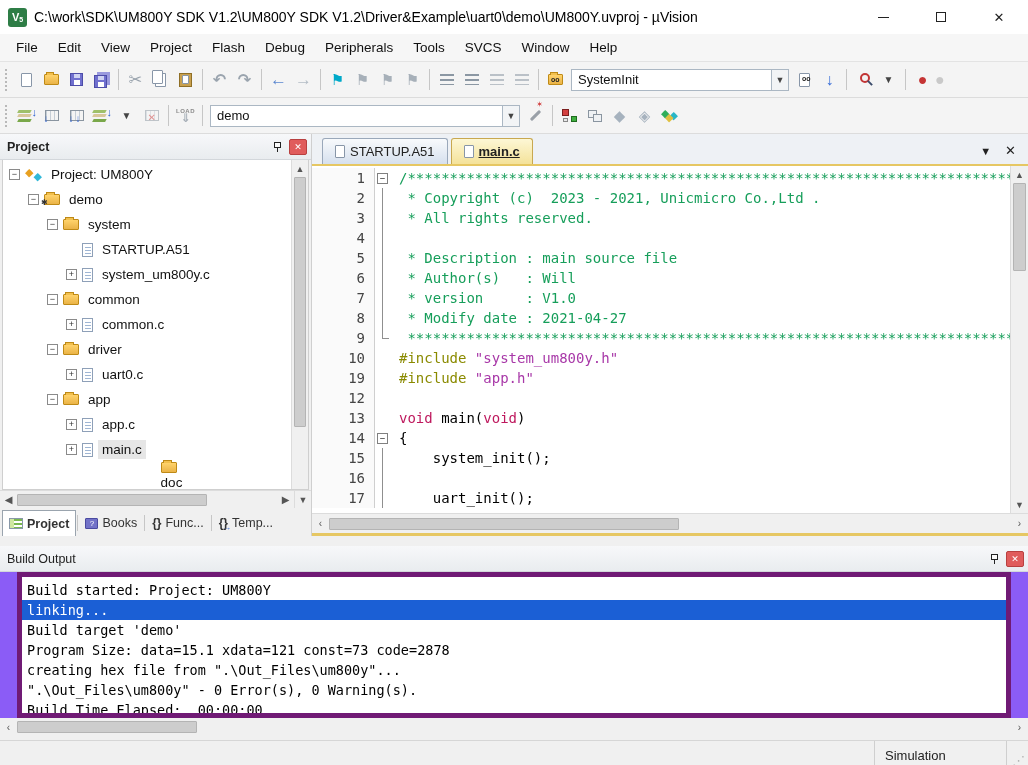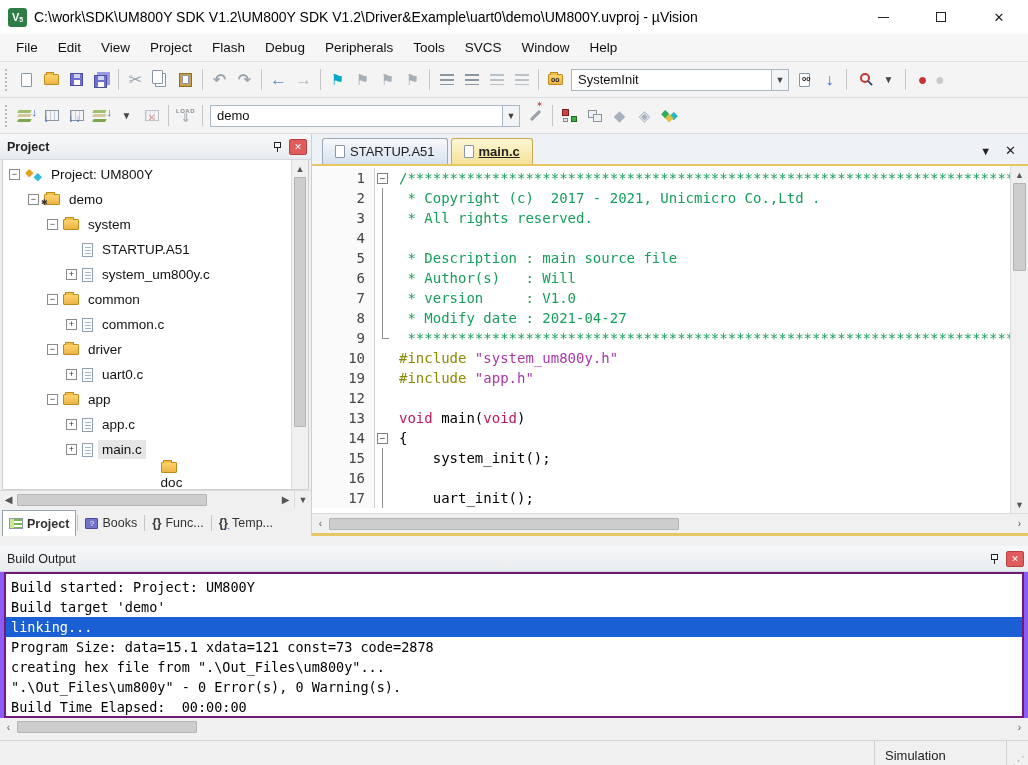--- a/index.html
+++ b/index.html
@@ -135,21 +135,21 @@
   .f-end { width:7px; height:55%; border-left:1px solid #8f8f8f; border-bottom:1px solid #8f8f8f; align-self:flex-start; margin-right:-6px; }
   .ct { padding-left:9px; }
   .c-com { color:#169e5a; } .c-pre { color:#8a8a00; } .c-str { color:#a838a8; } .c-kw { color:#be185d; } .c-pl { color:#000; }
   .ed-vscroll { position:absolute; right:0; top:0; bottom:0; width:18px; background:#f0f0f0; border-left:1px solid #dcdcdc; display:flex; flex-direction:column; }
   .ed-hscroll { height:20px; background:#f0f0f0; display:flex; align-items:center; border-top:1px solid #dcdcdc; flex:0 0 auto; }
   .yellowline { height:3px; background:#e6c763; flex:0 0 auto; }
 
   
   .gapstrip { height:10px; background:#f0f0f0; flex:0 0 auto; }
   .build-panel { height:190px; display:flex; flex-direction:column; background:#8b5cf6; flex:0 0 auto; }
-  .build-body { flex:1 1 auto; background:#fff; border:2px solid #701a75; margin:0 4px; overflow:hidden; font-family:"DejaVu Sans Mono","Liberation Mono",monospace; font-size:13.5px; padding-top:3px; }
+  .build-body { flex:1 1 auto; background:#fff; border:5px solid #701a75; margin:0 17px; overflow:hidden; font-family:"DejaVu Sans Mono","Liberation Mono",monospace; font-size:13.5px; padding-top:3px; }
   .bl { height:20px; line-height:20px; white-space:pre; padding-left:5px; color:#000; }
   .bl.sel { background:#1b5fd5; color:#fff; }
 
   
   .statusbar { height:29px; background:#f0f0f0; border-top:1px solid #d6d6d6; display:flex; align-items:stretch; flex:0 0 auto; margin-top:4px; }
   .sb-fill { flex:1 1 auto; }
   .sb-sec { border-left:1px solid #cfcfcf; display:flex; align-items:center; padding:0 10px; font-size:13px; color:#222; }
   .sb-sim { width:132px; }
   .sb-grip { width:22px; border-left:1px solid #cfcfcf; display:flex; align-items:flex-end; justify-content:flex-end; color:#b5b5b5; font-size:13px; padding:0 3px 1px 0; }
 </style>
@@ -506,21 +506,21 @@
           </span>
         <div class="etab-spacer"></div>
         <div class="etab-ctl">
           <span>▼</span>
           <span style="font-size:13px;">✕</span>
         </div>
       </div>
       <div class="code-wrap">
         <div class="code">
             <div class="cl"><span class="ln">1</span><span class="fold"><span class="f-box">−</span></span><span class="ct"><span class="c-com">/************************************************************************</span></span></div>
-            <div class="cl"><span class="ln">2</span><span class="fold"><span class="f-line"></span></span><span class="ct"><span class="c-com"> * Copyright (c)  2017 - 2021, Unicmicro Co.,Ltd .</span></span></div>
+            <div class="cl"><span class="ln">2</span><span class="fold"><span class="f-line"></span></span><span class="ct"><span class="c-com"> * Copyright (c)  2023 - 2021, Unicmicro Co.,Ltd .</span></span></div>
             <div class="cl"><span class="ln">3</span><span class="fold"><span class="f-line"></span></span><span class="ct"><span class="c-com"> * All rights reserved.</span></span></div>
             <div class="cl"><span class="ln">4</span><span class="fold"><span class="f-line"></span></span></div>
             <div class="cl"><span class="ln">5</span><span class="fold"><span class="f-line"></span></span><span class="ct"><span class="c-com"> * Description : main source file</span></span></div>
             <div class="cl"><span class="ln">6</span><span class="fold"><span class="f-line"></span></span><span class="ct"><span class="c-com"> * Author(s)   : Will</span></span></div>
             <div class="cl"><span class="ln">7</span><span class="fold"><span class="f-line"></span></span><span class="ct"><span class="c-com"> * version     : V1.0</span></span></div>
             <div class="cl"><span class="ln">8</span><span class="fold"><span class="f-line"></span></span><span class="ct"><span class="c-com"> * Modify date : 2021-04-27</span></span></div>
             <div class="cl"><span class="ln">9</span><span class="fold"><span class="f-end"></span></span><span class="ct"><span class="c-com"> ************************************************************************</span></span></div>
             <div class="cl"><span class="ln">10</span><span class="fold"></span><span class="ct"><span class="c-pre">#include </span><span class="c-str">"system_um800y.h"</span></span></div>
             <div class="cl"><span class="ln">19</span><span class="fold"></span><span class="ct"><span class="c-pre">#include </span><span class="c-str">"app.h"</span></span></div>
             <div class="cl"><span class="ln">12</span><span class="fold"></span><span class="ct"></span></div>
@@ -553,22 +553,22 @@
     <div class="panel-header">
       <span class="panel-title" style="font-weight:normal;">Build Output</span>
       <span class="pinbtn">
           <span class="ph"></span>
           <span class="ps"></span>
         </span>
       <span class="closebtn">✕</span>
     </div>
     <div class="build-body">
         <div class="bl">Build started: Project: UM800Y</div>
+        <div class="bl sel">linking...</div>
         <div class="bl">Build target 'demo'</div>
-        <div class="bl sel">linking...</div>
         <div class="bl">Program Size: data=15.1 xdata=121 const=73 code=2878</div>
         <div class="bl">creating hex file from ".\Out_Files\um800y"...</div>
         <div class="bl">".\Out_Files\um800y" - 0 Error(s), 0 Warning(s).</div>
         <div class="bl">Build Time Elapsed:  00:00:00</div>
       </div>
     <div class="hscroll" style="border-top:none;">
       <div class="hbtn">‹</div>
       <div class="hthumb" style="width:180px"></div>
       <div style="flex:1"></div>
       <div class="hbtn">›</div>

